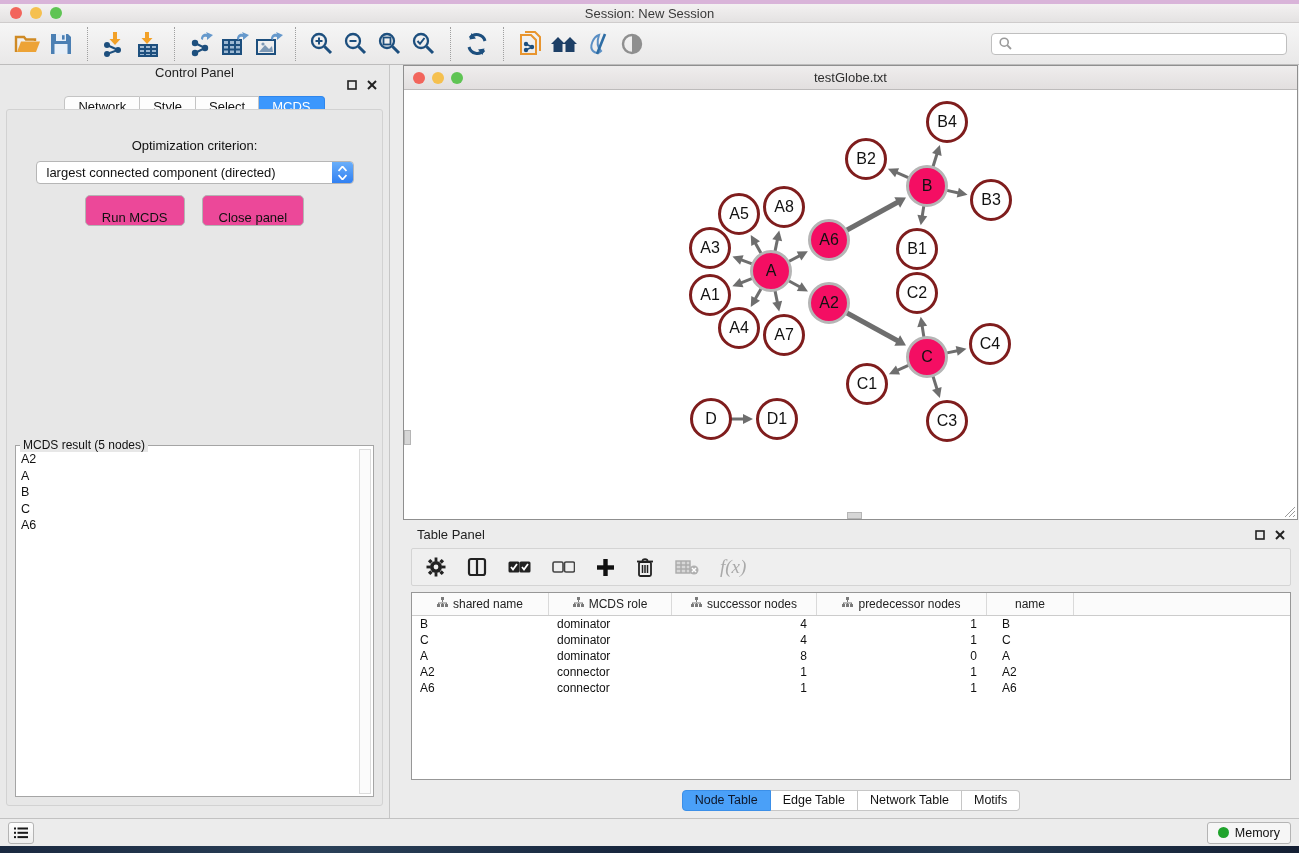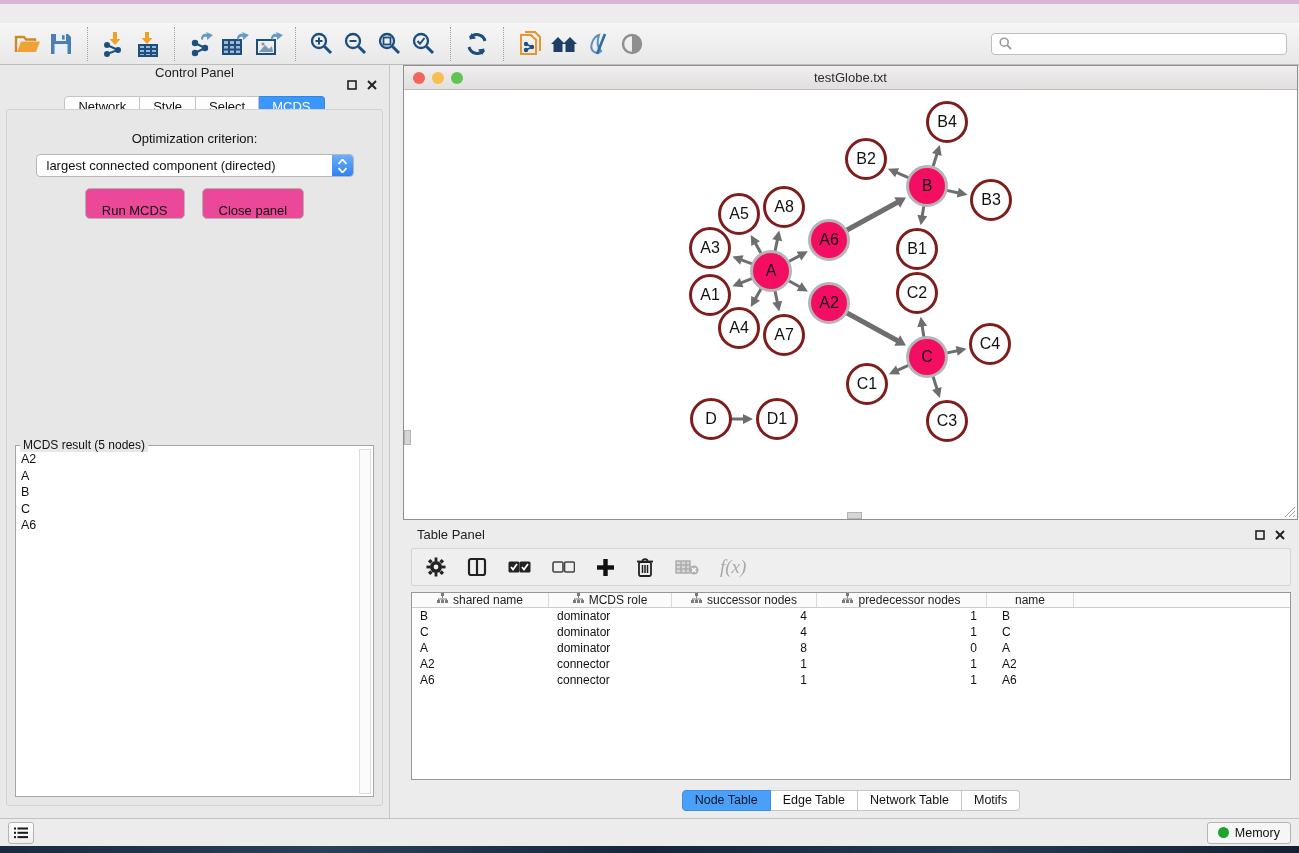--- a/index.html
+++ b/index.html
@@ -44,21 +44,21 @@
   .cp-title { font-size:13px; color:#222; }
   .win-icons { margin-left:auto; display:flex; gap:10px; align-items:center; }
   .cp-tabs { position:absolute; top:31px; left:0; right:0; display:flex; justify-content:center; }
   .cp-tab { height:22px; line-height:20px; padding:0 13px; font-size:13px; background:#fdfdfd;
     border:1px solid #c4c4c4; border-left:none; color:#111; }
   .cp-tab:first-child { border-left:1px solid #c4c4c4; border-radius:4px 0 0 4px; }
   .cp-tab:last-child { border-radius:0 4px 4px 0; }
   .cp-tab.active { background:#3b97fd; border-color:#2f86ec; color:#fff; }
   .cp-panel { position:absolute; left:6px; right:6px; top:44px; bottom:12px;
     background:#e7e7e7; border:1px solid #d2d2d2; border-radius:3px; }
-  .opt-label { margin-top:21px; text-align:center; font-size:13px; color:#111; }
+  .opt-label { margin-top:28px; text-align:center; font-size:13px; color:#111; }
   .criterion { margin:8px auto 0 auto; width:318px; height:23px; background:#fff;
     border:1px solid #b6b6b6; border-radius:4px; display:flex; align-items:center; overflow:hidden; }
   .criterion .val { flex:1; font-size:13px; padding-left:10px; color:#111; white-space:nowrap; }
   .stepper { width:21px; height:23px; background:linear-gradient(#6db1fa,#2e7ef2); border-radius:0 4px 4px 0;
     display:flex; flex-direction:column; align-items:center; justify-content:center; gap:2px; }
   .btn-row { margin-top:11px; display:flex; justify-content:center; gap:17px; }
   .pushbtn { height:31px; padding:14px 16px; background:#ec4899; border:1px solid #b3b3b3; border-radius:5px;
     font-size:13px; color:#111; font-family:"Liberation Sans",sans-serif; }
   .result-box { position:absolute; left:8px; right:8px; top:335px; bottom:8px;
     border:1px solid #a5a5a5; background:#fff; }
@@ -93,21 +93,21 @@
   
   .table-panel { position:absolute; left:0; right:0; top:457px; bottom:0; background:#ececec; }
   .tp-header { height:25px; display:flex; align-items:center; padding:0 14px; }
   .tp-title { font-size:13px; color:#222; }
   .tp-toolbar { margin:1px 8px 0 8px; height:38px; background:#efefef; border:1px solid #d4d4d4;
     border-radius:2px; display:flex; align-items:center; padding:0 14px; gap:21px; }
   .tp-tool { display:flex; align-items:center; }
   .fx { font-family:"Liberation Serif",serif; font-style:italic; font-size:19px; color:#a9a9a9; }
   .tp-table { position:absolute; left:8px; right:8px; top:70px; height:188px;
     background:#fff; border:1px solid #979797; overflow:hidden; }
-  .tp-head-row { display:flex; height:15px; background:#fbfbfb; border-bottom:1px solid #cccccc; }
+  .tp-head-row { display:flex; height:23px; background:#fbfbfb; border-bottom:1px solid #cccccc; }
   .tp-head-cell { display:flex; align-items:center; justify-content:center; gap:5px;
     border-right:1px solid #dadada; font-size:12px; color:#222; }
   .tp-head-cell:last-child { border-right:none; }
   .tp-row { display:flex; height:16px; }
   .tp-cell { font-size:12px; color:#111; line-height:16px; white-space:nowrap; overflow:hidden; }
   .tp-tabs { position:absolute; left:0; right:0; bottom:7px; display:flex; justify-content:center; }
   .tp-tab { height:21px; line-height:19px; padding:0 12px; font-size:12.5px; background:#fff;
     border:1px solid #c6c6c6; border-left:none; color:#111; }
   .tp-tab:first-child { border-left:1px solid #c6c6c6; border-radius:4px 0 0 4px; }
   .tp-tab:last-child { border-radius:0 4px 4px 0; }
@@ -124,20 +124,28 @@
   .mem-dot { width:11px; height:11px; border-radius:50%; background:#1fa32c; }
 </style>
 </head>
 <body>
 
 <div class="wp-top"></div>
 <div class="wp-bottom"></div>
 
 <div class="app">
 
+  <div class="titlebar">
+    <div class="title-text">Session: New Session</div>
+    <div class="lights">
+      <span class="light red"></span>
+      <span class="light yellow"></span>
+      <span class="light green"></span>
+    </div>
+  </div>
 
   <div class="toolbar">
     <span class="tbtn">
       <svg width="27" height="24" viewBox="0 0 27 24">
           <path d="M2 20 L2 5 L10 5 L12 7.5 L21 7.5 L21 9" fill="none" stroke="#cf8a25" stroke-width="2.4"></path>
           <path d="M3 20 L7 9.5 L26 9.5 L22 20 Z" fill="#eda336"></path>
         </svg>
     </span>
     <span class="tbtn">
       <svg width="24" height="24" viewBox="0 0 24 24">

